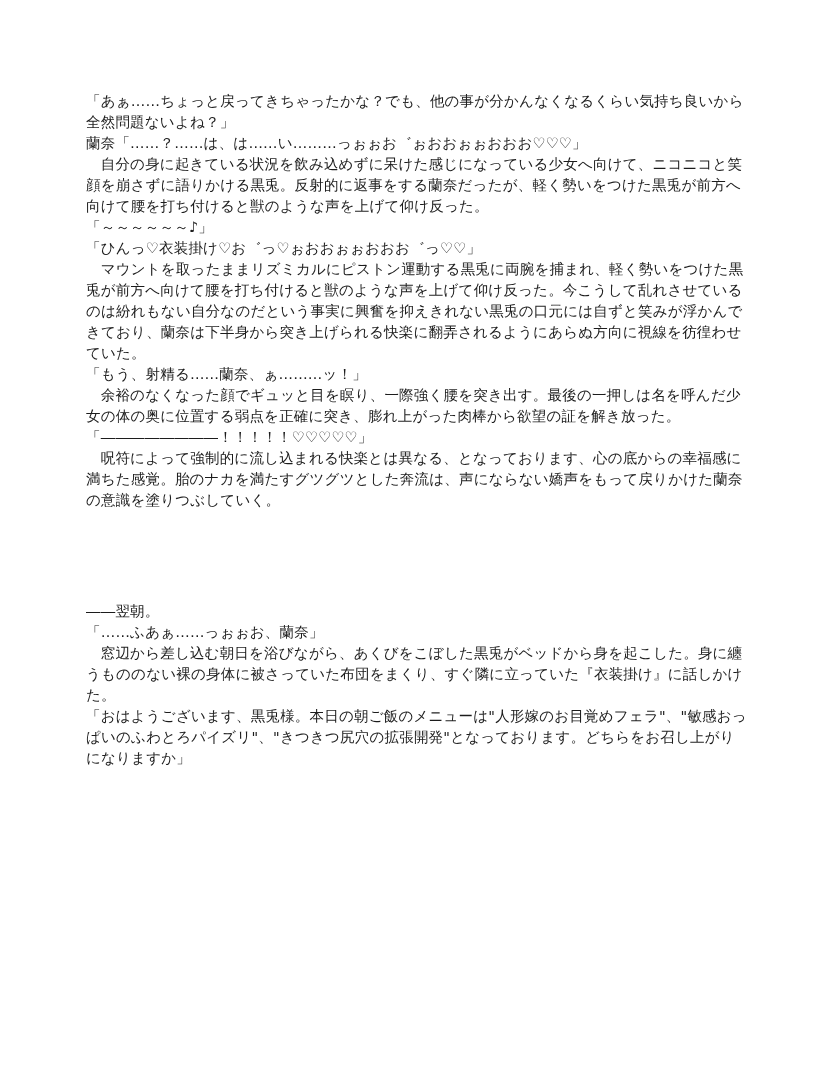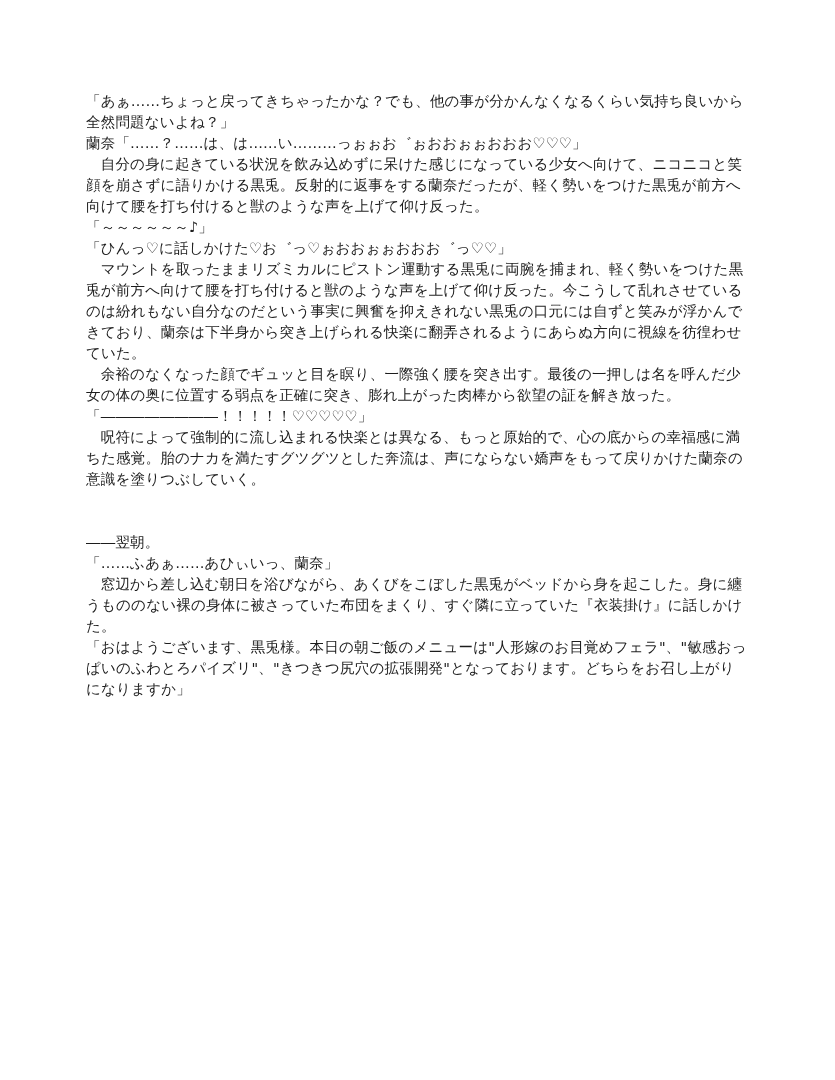--- a/index.html
+++ b/index.html
@@ -30,35 +30,36 @@
   }
   .text-body p {
     margin: 0;
     padding: 0;
   }
   
   .text-body p.gap {
   }
   
   .text-body p.big-gap {
-    margin-top: 42px;
+    margin-top: 90px;
   }
 </style>
 </head>
 <body>
 
 <div class="page">
   <div class="text-body">
     <p>「あぁ……ちょっと戻ってきちゃったかな？でも、他の事が分かんなくなるくらい気持ち良いから全然問題ないよね？」</p>
     <p>蘭奈「……？……は、は……い………っぉぉお゛ぉおおぉぉおおお♡♡♡」</p>
     <p class="gap">　自分の身に起きている状況を飲み込めずに呆けた感じになっている少女へ向けて、ニコニコと笑顔を崩さずに語りかける黒兎。反射的に返事をする蘭奈だったが、軽く勢いをつけた黒兎が前方へ向けて腰を打ち付けると獣のような声を上げて仰け反った。</p>
     <p class="gap">「～～～～～～♪」</p>
-    <p>「ひんっ♡に話しかけた♡お゛っ♡ぉおおぉぉおおお゛っ♡♡」</p>
+    <p>「ひんっ♡衣装掛け♡お゛っ♡ぉおおぉぉおおお゛っ♡♡」</p>
     <p class="gap">　マウントを取ったままリズミカルにピストン運動する黒兎に両腕を捕まれ、軽く勢いをつけた黒兎が前方へ向けて腰を打ち付けると獣のような声を上げて仰け反った。今こうして乱れさせているのは紛れもない自分なのだという事実に興奮を抑えきれない黒兎の口元には自ずと笑みが浮かんできており、蘭奈は下半身から突き上げられる快楽に翻弄されるようにあらぬ方向に視線を彷徨わせていた。</p>
+    <p class="gap">「もう、射精る……蘭奈、ぁ………ッ！」</p>
     <p class="gap">　余裕のなくなった顔でギュッと目を瞑り、一際強く腰を突き出す。最後の一押しは名を呼んだ少女の体の奥に位置する弱点を正確に突き、膨れ上がった肉棒から欲望の証を解き放った。</p>
     <p class="gap">「――――――――！！！！！♡♡♡♡♡」</p>
-    <p class="gap">　呪符によって強制的に流し込まれる快楽とは異なる、もっと原始的で、心の底からの幸福感に満ちた感覚。胎のナカを満たすグツグツとした奔流は、声にならない嬌声をもって戻りかけた蘭奈の意識を塗りつぶしていく。</p>
+    <p class="gap">　呪符によって強制的に流し込まれる快楽とは異なる、となっております、心の底からの幸福感に満ちた感覚。胎のナカを満たすグツグツとした奔流は、声にならない嬌声をもって戻りかけた蘭奈の意識を塗りつぶしていく。</p>
     <p class="big-gap">――翌朝。</p>
-    <p class="gap">「……ふあぁ……あひぃいっ、蘭奈」</p>
+    <p class="gap">「……ふあぁ……っぉぉお、蘭奈」</p>
     <p class="gap">　窓辺から差し込む朝日を浴びながら、あくびをこぼした黒兎がベッドから身を起こした。身に纏うもののない裸の身体に被さっていた布団をまくり、すぐ隣に立っていた『衣装掛け』に話しかけた。</p>
     <p class="gap">「おはようございます、黒兎様。本日の朝ご飯のメニューは"人形嫁のお目覚めフェラ"、"敏感おっぱいのふわとろパイズリ"、"きつきつ尻穴の拡張開発"となっております。どちらをお召し上がりになりますか」</p>
   </div>
 </div>
 
 </body></html>

